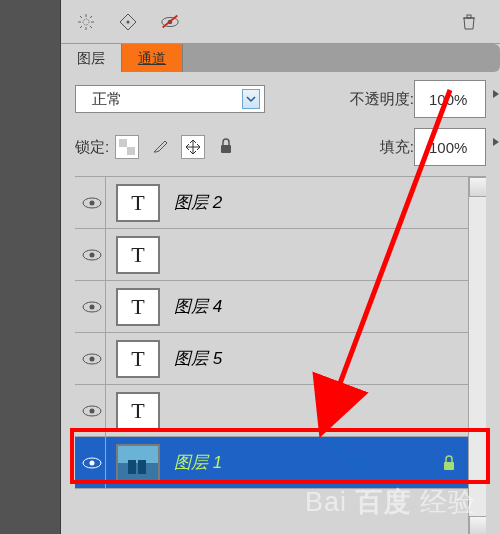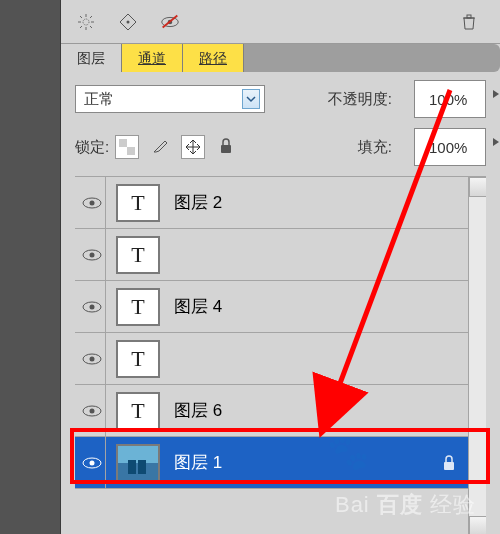--- a/index.html
+++ b/index.html
@@ -42,21 +42,21 @@
     background: #9e9e9e;
     height: 28px;
     align-items: stretch;
     border-radius: 6px;
   }
   .tab {
     padding: 0 16px;
     line-height: 28px;
     font-size: 14px;
     color: #333;
-    background: #fde047;
+    background: #f97316;
     border-right: 1px solid #7f7f7f;
     text-decoration: underline;
     cursor: pointer;
   }
   .tab.active {
     background: #d4d4d4;
     text-decoration: none;
   }
   .panel-body { padding: 8px 14px 0 14px; }
   .row {
@@ -66,29 +66,29 @@
     font-size: 15px;
     color: #333;
   }
   .blend-select {
     width: 190px; height: 28px;
     border: 1px solid #888;
     background: #fff;
     display: flex;
     align-items: center;
     justify-content: space-between;
-    padding: 0 4px 0 8px;
+    padding: 0 4px 0 16px;
   }
   .dropdown-btn {
     width: 18px; height: 20px;
     background: linear-gradient(#e9f3fb,#cde3f6);
     border: 1px solid #6fa6cf;
     display: flex; align-items: center; justify-content: center;
   }
-  .label-r { margin-left: auto; margin-right: 22px; }
+  .label-r { margin-left: auto; margin-right: 0; }
   .pct-field {
     width: 72px; height: 38px;
     border: 1px solid #888;
     background: #fff;
     display: flex;
     align-items: center;
     padding-left: 14px;
     position: relative;
   }
   .pct-field .tri {
@@ -113,21 +113,21 @@
   .layer-row {
     display: flex;
     align-items: center;
     height: 52px;
     border-bottom: 1px solid #a4a4a4;
     padding-left: 4px;
     background: #d4d4d4;
   }
   .layer-row.selected {
     background: #1d62c4;
-    color: #ffffff;
+    color: #bef264;
   }
   .eye {
     width: 26px;
     display: flex; justify-content: center;
     color: #555;
   }
   .layer-row.selected .eye { color: #fff; }
   .divider-v {
     width: 1px; height: 100%;
     background: #a4a4a4;
@@ -150,20 +150,21 @@
     content:""; position:absolute; bottom:6px; left:10px;
     width:8px; height:14px; background:#0e4a72;
   }
   .thumb.img::before{
     content:""; position:absolute; bottom:6px; left:20px;
     width:8px; height:14px; background:#0e4a72;
   }
   .layer-name {
     margin-left: 14px;
     font-size: 17px;
+    font-style: italic;
   }
   .layer-row .lock-right {
     margin-left: auto;
     margin-right: 30px;
     opacity: .85;
   }
   .layer-row:not(.selected) .lock-right { color:#555; }
   .layer-row .italic { font-style: italic; }
   .scrollbar {
     position: absolute; right: 0; top: 0; bottom: 0;
@@ -189,21 +190,21 @@
   }
   .watermark {
     position: absolute;
     right: 24px; bottom: 16px;
     color: #fff; opacity: .55;
     text-align: right;
     font-size: 12px;
     line-height: 1.2;
     pointer-events: none;
   }
-  .watermark .big { font-size: 22px; letter-spacing: 1px; }
+  .watermark .big { font-size: 27px; letter-spacing: 1px; }
   .paw {
     position: absolute;
     right: 130px; bottom: 62px;
     color: #fff; opacity: .35;
     font-size: 34px;
     pointer-events: none;
   }
   svg { display: block; }
 </style>
 </head>
@@ -247,21 +248,20 @@
           <path d="M4 5 L14 5 L13 16 L5 16 Z" fill="none" stroke="#555"></path>
           <line x1="3" y1="5" x2="15" y2="5" stroke="#555"></line>
           <rect x="7" y="2" width="4" height="3" fill="none" stroke="#555"></rect>
         </svg>
     </div>
   </div>
 
   <div class="tabs">
     <div class="tab active">图层</div>
     <div class="tab">通道</div>
-    <div class="tab">路径</div>
   </div>
 
   <div class="panel-body">
 
     <div class="row">
       <div class="blend-select">
         <span>正常</span>
         <span class="dropdown-btn">
           <svg width="10" height="10" viewBox="0 0 10 10">
               <path d="M1 3 L5 7 L9 3" fill="none" stroke="#2a5a8a" stroke-width="1.5"></path>
@@ -352,31 +352,31 @@
         </div>
         <div class="layer-row">
           <div class="eye">
             <svg width="20" height="14" viewBox="0 0 20 14">
               <ellipse cx="10" cy="7" rx="9" ry="5" fill="none" stroke="currentColor"></ellipse>
               <circle cx="10" cy="7" r="2.5" fill="currentColor"></circle>
             </svg>
           </div>
           <div class="divider-v"></div>
           <div class="thumb">T</div>
+          <span class="layer-name">图层 5</span>
         </div>
         <div class="layer-row">
           <div class="eye">
             <svg width="20" height="14" viewBox="0 0 20 14">
               <ellipse cx="10" cy="7" rx="9" ry="5" fill="none" stroke="currentColor"></ellipse>
               <circle cx="10" cy="7" r="2.5" fill="currentColor"></circle>
             </svg>
           </div>
           <div class="divider-v"></div>
           <div class="thumb">T</div>
-          <span class="layer-name">图层 6</span>
         </div>
         <div class="layer-row selected">
           <div class="eye">
             <svg width="20" height="14" viewBox="0 0 20 14">
               <ellipse cx="10" cy="7" rx="9" ry="5" fill="none" stroke="currentColor"></ellipse>
               <circle cx="10" cy="7" r="2.5" fill="currentColor"></circle>
             </svg>
           </div>
           <div class="divider-v"></div>
           <div class="thumb img"></div>

